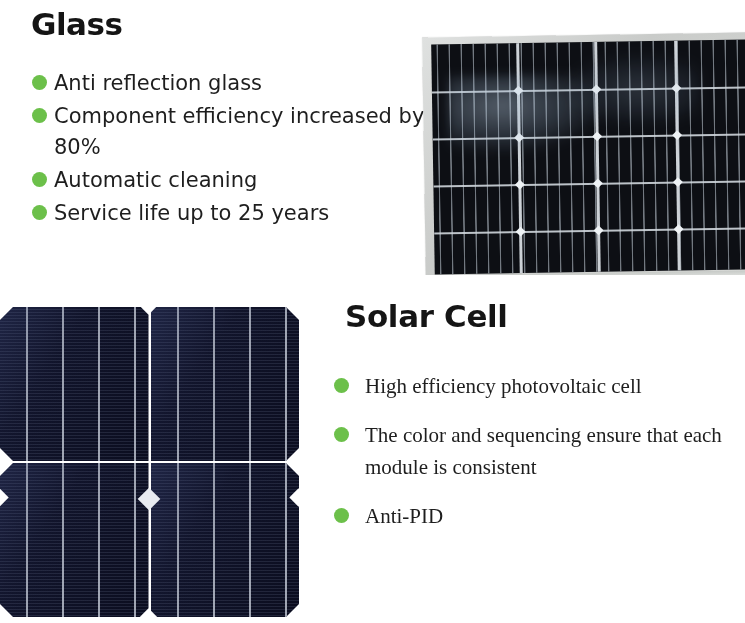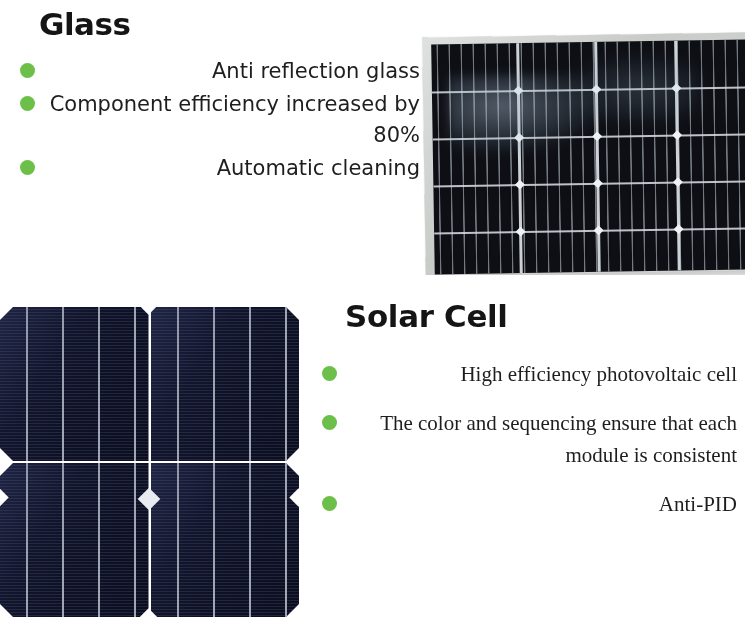--- a/index.html
+++ b/index.html
@@ -23,38 +23,36 @@
     color: #151515;
     letter-spacing: 0.2px;
     white-space: nowrap;
   }
   #glass-title {
     left: 31px;
     top: 6px;
     font-size: 31px;
     font-family: "DejaVu Sans", sans-serif;
     letter-spacing: -0.5px;
-    margin-left: 8px;
   }
   #solarcell-title {
     left: 345px;
     top: 299px;
     font-size: 30px;
     font-family: "DejaVu Sans", sans-serif;
     letter-spacing: -0.3px;
     transform: scaleX(1.03);
     transform-origin: left center;
   }
 
   .bullet-list {
     position: absolute;
     list-style: none;
-    margin: 0;
+    margin: 12px;
     padding: 0;
-    text-align: right;
   }
   .bullet-item {
     position: relative;
     display: block;
   }
   .bullet-dot {
     position: absolute;
     border-radius: 50%;
     background: #6cc04a;
   }
@@ -300,20 +298,24 @@
     <span class="bullet-dot"></span>
     <span class="bullet-text">Anti reflection glass</span>
   </li>
   <li class="bullet-item">
     <span class="bullet-dot"></span>
     <span class="bullet-text">Component efficiency increased by 80%</span>
   </li>
   <li class="bullet-item">
     <span class="bullet-dot"></span>
     <span class="bullet-text">Automatic cleaning</span>
+  </li>
+  <li class="bullet-item">
+    <span class="bullet-dot"></span>
+    <span class="bullet-text">Service life up to 25 years</span>
   </li>
 </ul>
 
 <div id="panel-photo">
   <div class="panel-frame">
     <div class="panel-glass">
       <div class="fingers"></div>
 
       <div class="rowline" style="top:47px"></div>
       <div class="rowline" style="top:94px"></div>

